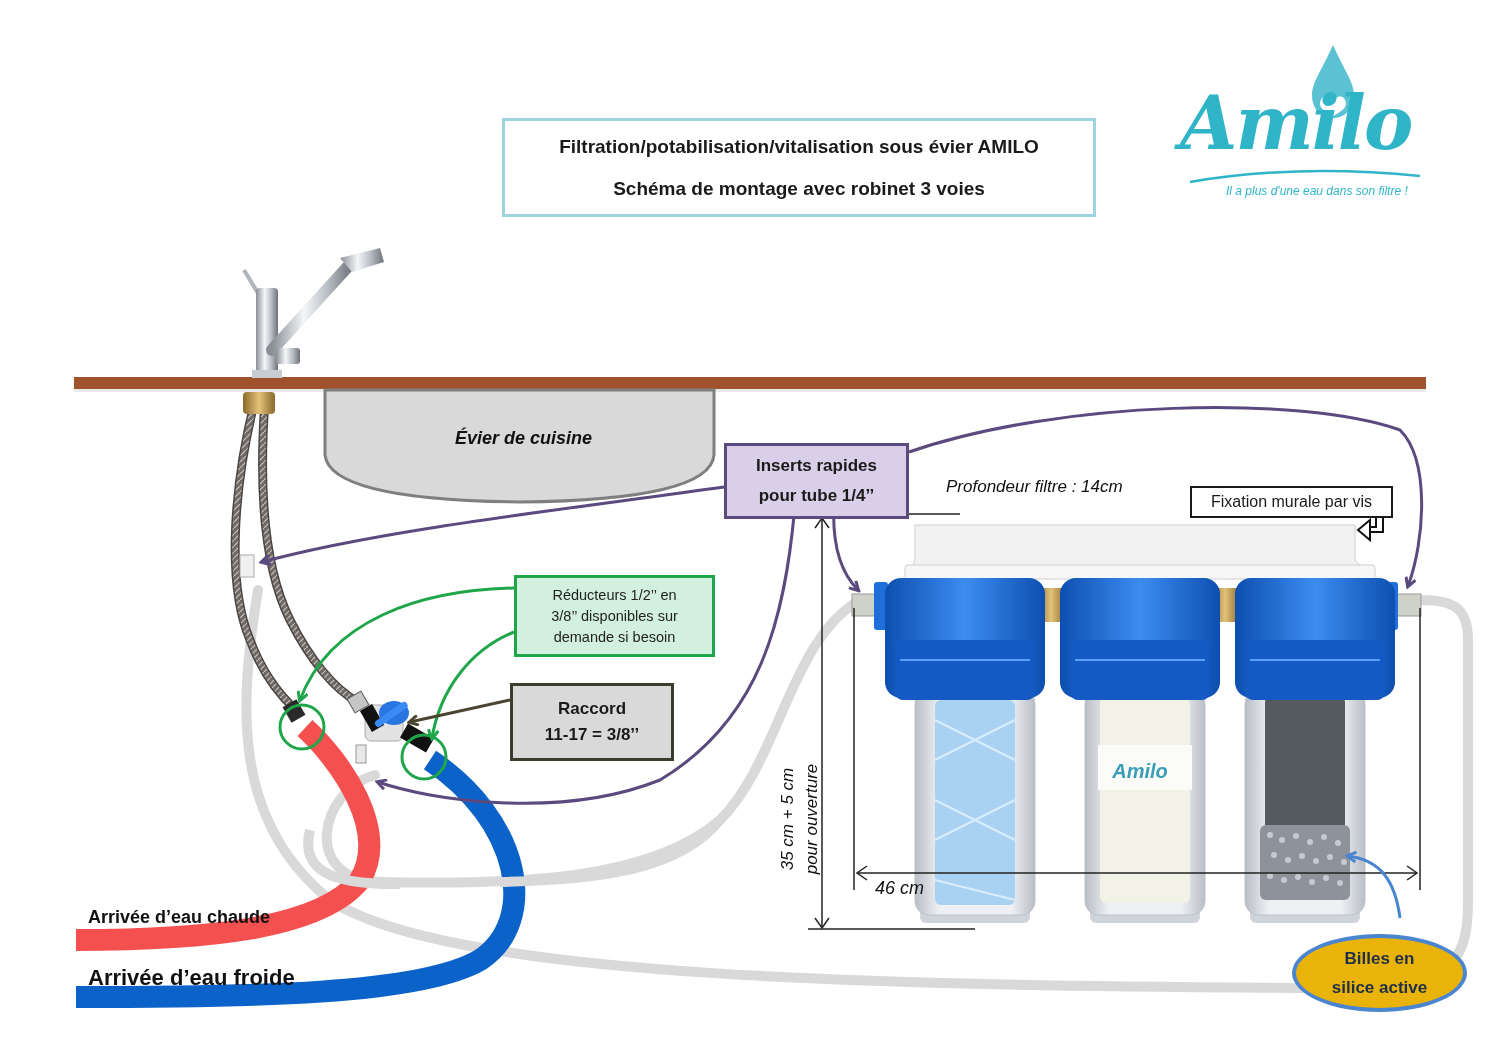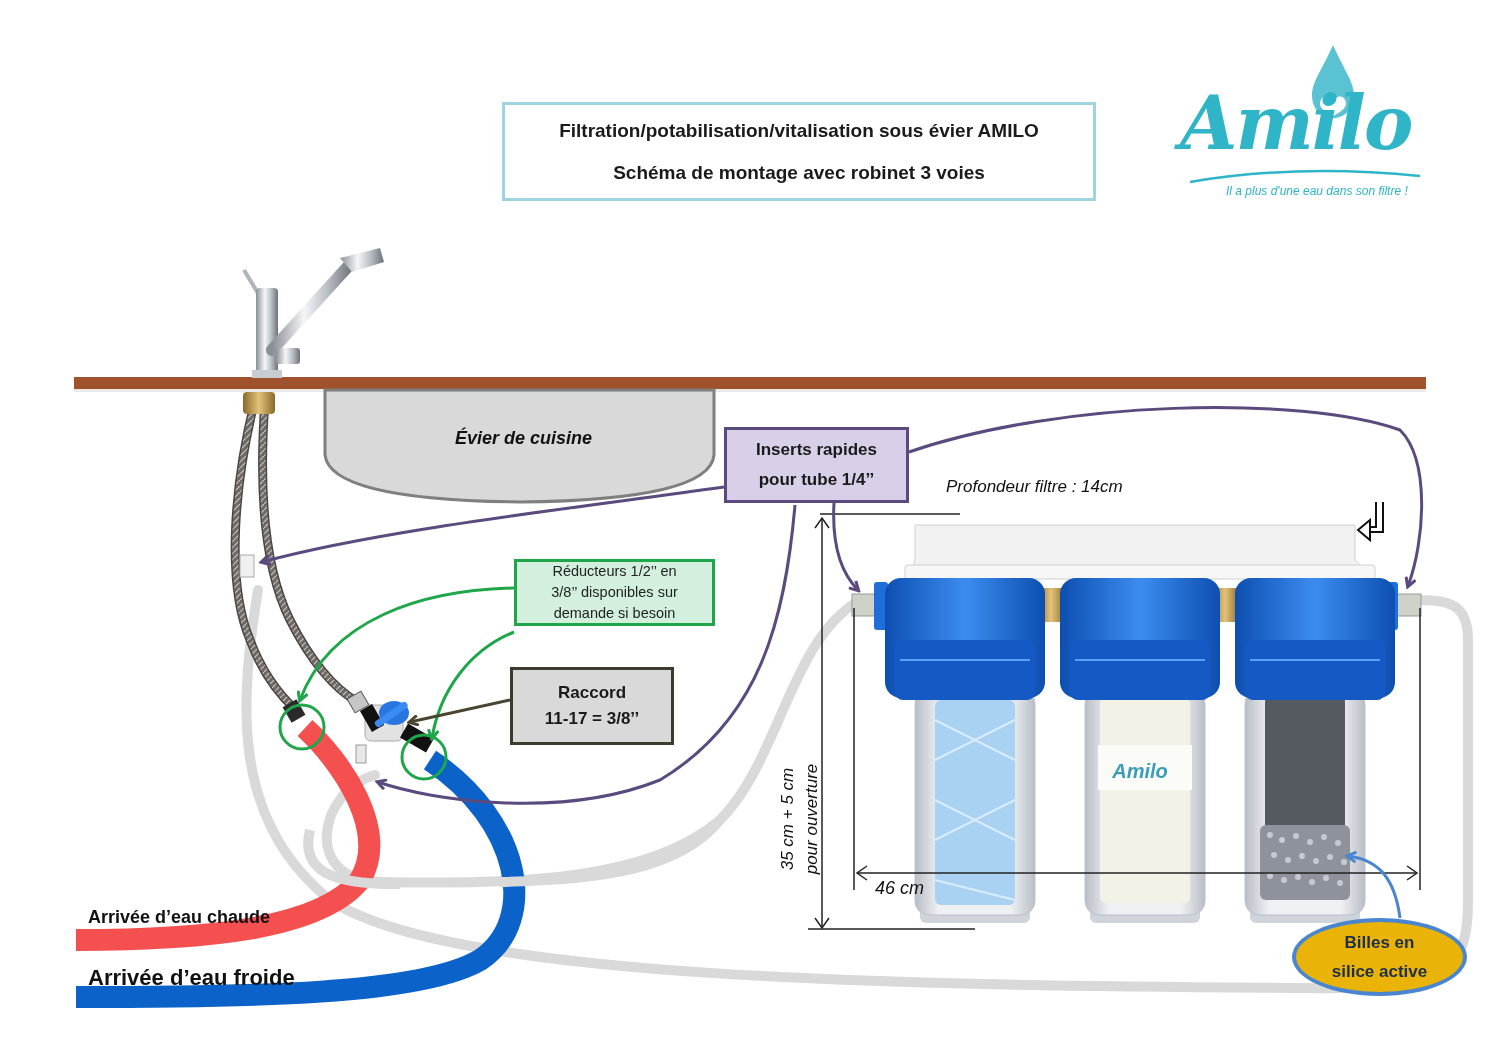--- a/index.html
+++ b/index.html
@@ -1,22 +1,22 @@
 <!DOCTYPE html>
 <html><head>
 <meta charset="utf-8">
 <style>
   html, body { margin:0; padding:0; background:#ffffff; }
   body { width:1497px; height:1058px; position:relative; overflow:hidden; font-family:"Liberation Sans", "DejaVu Sans", sans-serif; }
   #stage { position:absolute; left:0; top:0; width:1497px; height:1058px; }
   svg text { font-family:"Liberation Sans", "DejaVu Sans", sans-serif; }
-  .box { position:absolute; box-sizing:border-box; display:flex; flex-direction:column; align-items:center; justify-content:center; text-align:left; color:#1a1a1a; }
+  .box { position:absolute; box-sizing:border-box; display:flex; flex-direction:column; align-items:center; justify-content:center; text-align:left; color:#1a1a1a;margin-top:16px; }
   .title-box { left:502px; top:102px; width:594px; height:99px; border:3px solid #9fd3e2; background:#fff; font-weight:bold; font-size:19px; gap:20px; }
   .inserts-box { left:724px; top:427px; width:185px; height:76px; border:3px solid #5b4a7e; background:#d9cfe8; font-weight:bold; font-size:17px; line-height:30px; }
-  .reducteurs-box { left:514px; top:559px; width:201px; height:67px; border:3px solid #1fa64a; background:#d3f0de; font-size:14.5px; line-height:21px; color:#222; }
+  .reducteurs-box { left:514px; top:559px; width:201px; height:82px; border:3px solid #1fa64a; background:#d3f0de; font-size:14.5px; line-height:21px; color:#222; }
   .raccord-box { left:510px; top:667px; width:164px; height:78px; border:3px solid #3d3a2e; background:#d9d9d9; font-weight:bold; font-size:17px; line-height:26px; }
   .fixation-box { left:1190px; top:470px; width:203px; height:32px; border:2px solid #1a1a1a; background:#fff; font-size:16px; }
   .billes-box { left:1292px; top:918px; width:175px; height:78px; border-radius:50%; border:4px solid #4a86d0; background:#eab308; font-weight:bold; font-size:17px; line-height:29px; color:#1e2f4a; }
   .label { position:absolute; color:#111; white-space:nowrap; }
   .evier-label { left:455px; top:428px; font-size:18px; font-weight:bold; font-style:italic; }
   .prof-label { left:946px; top:477px; font-size:17px; font-style:italic; }
   .cm46-label { left:875px; top:878px; font-size:18px; font-style:italic; }
   .chaude-label { left:88px; top:907px; font-size:18px; font-weight:bold; }
   .froide-label { left:88px; top:965px; font-size:22px; font-weight:bold; }
   .logo-word { position:absolute; left:1180px; top:80px; font-family:"DejaVu Serif", serif; font-style:italic; font-weight:bold; font-size:74px; color:#2fb4c8; letter-spacing:-2px; }
@@ -232,20 +232,23 @@
 
 <div class="label evier-label">Évier de cuisine</div>
 
 <div class="box inserts-box">
   <div>Inserts rapides</div>
   <div>pour tube 1/4’’</div>
 </div>
 
 <div class="label prof-label">Profondeur filtre : 14cm</div>
 
+<div class="box fixation-box">
+  <div>Fixation murale par vis</div>
+</div>
 
 <div class="box reducteurs-box">
   <div>Réducteurs 1/2’’ en</div>
   <div>3/8’’ disponibles sur</div>
   <div>demande si besoin</div>
 </div>
 
 <div class="box raccord-box">
   <div>Raccord</div>
   <div>11-17 = 3/8’’</div>

